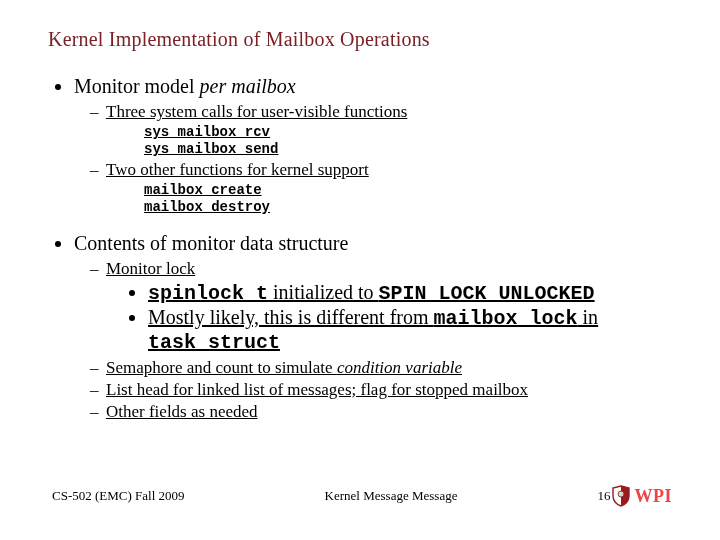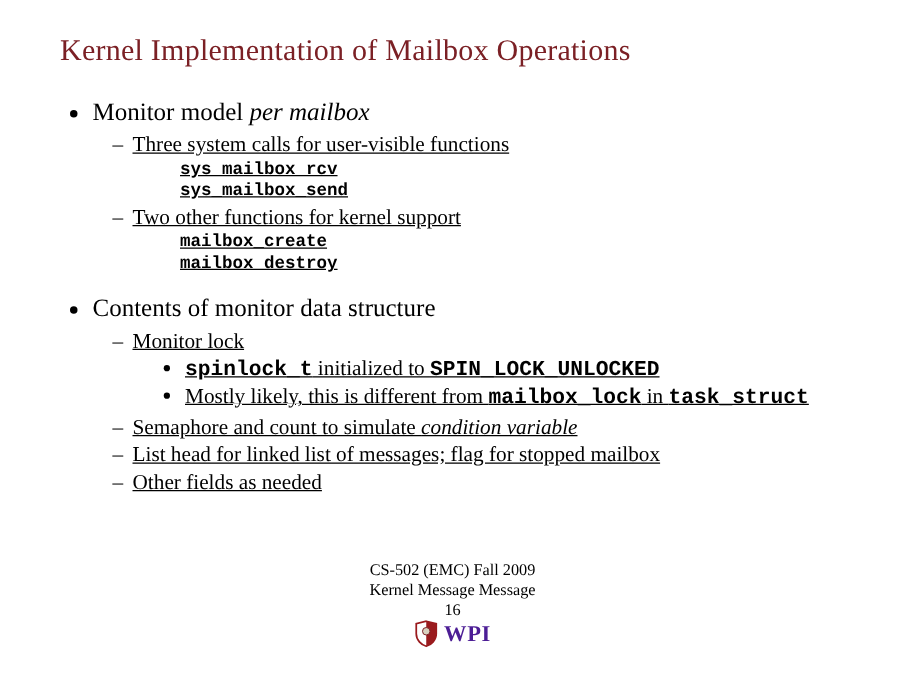--- a/index.html
+++ b/index.html
@@ -16,21 +16,21 @@
   .slide {
     width: 720px;
     height: 540px;
     position: relative;
     padding: 28px 48px 50px 48px;
     box-sizing: border-box;
   }
   h1.title {
     color: #7b2025;
     font-weight: 400;
-    font-size: 24px;
+    font-size: 20px;
     margin: 0 0 24px 0;
     text-align: left;
     letter-spacing: 0.2px;
   }
   ul.lvl1 {
     list-style: disc;
     margin: 0;
     padding-left: 26px;
     font-size: 20px;
   }
@@ -64,60 +64,60 @@
     padding-left: 38px;
     font-family: "Courier New", Courier, monospace;
     font-size: 14px;
     font-weight: bold;
     line-height: 1.22;
   }
   ul.lvl3-bullet {
     list-style: disc;
     margin: 2px 0 4px 0;
     padding-left: 42px;
-    font-size: 17px;
+    font-size: 20px;
   }
   ul.lvl3-bullet li {
     margin-bottom: 1px;
   }
   .mono {
     font-family: "Courier New", Courier, monospace;
     font-weight: bold;
   }
   .ital {
     font-style: italic;
   }
   .footer {
     position: absolute;
-    bottom: 22px;
+    bottom: 33px;
     left: 0;
     width: 720px;
     padding: 0 48px 0 52px;
     box-sizing: border-box;
     display: flex;
-    flex-direction: column;
+    flex-direction: row;
     align-items: center;
     font-size: 13px;
     color: #000;
   }
   .footer-left { flex: 0 0 auto; }
   .footer-center { flex: 1 1 auto; text-align: center; }
   .footer-page { flex: 0 0 auto; }
   .logo {
     flex: 0 0 auto;
     display: inline-flex;
     align-items: center;
     gap: 4px;
   }
   .logo svg { display: block; }
   .logo-text {
     font-family: "Times New Roman", Times, serif;
     font-weight: 700;
     font-size: 18px;
-    color: #4c1d95;
+    color: #ef4444;
     letter-spacing: 0.5px;
   }
 </style>
 </head>
 <body>
 
 <div class="slide">
 
   <h1 class="title">Kernel Implementation of Mailbox Operations</h1>
 

